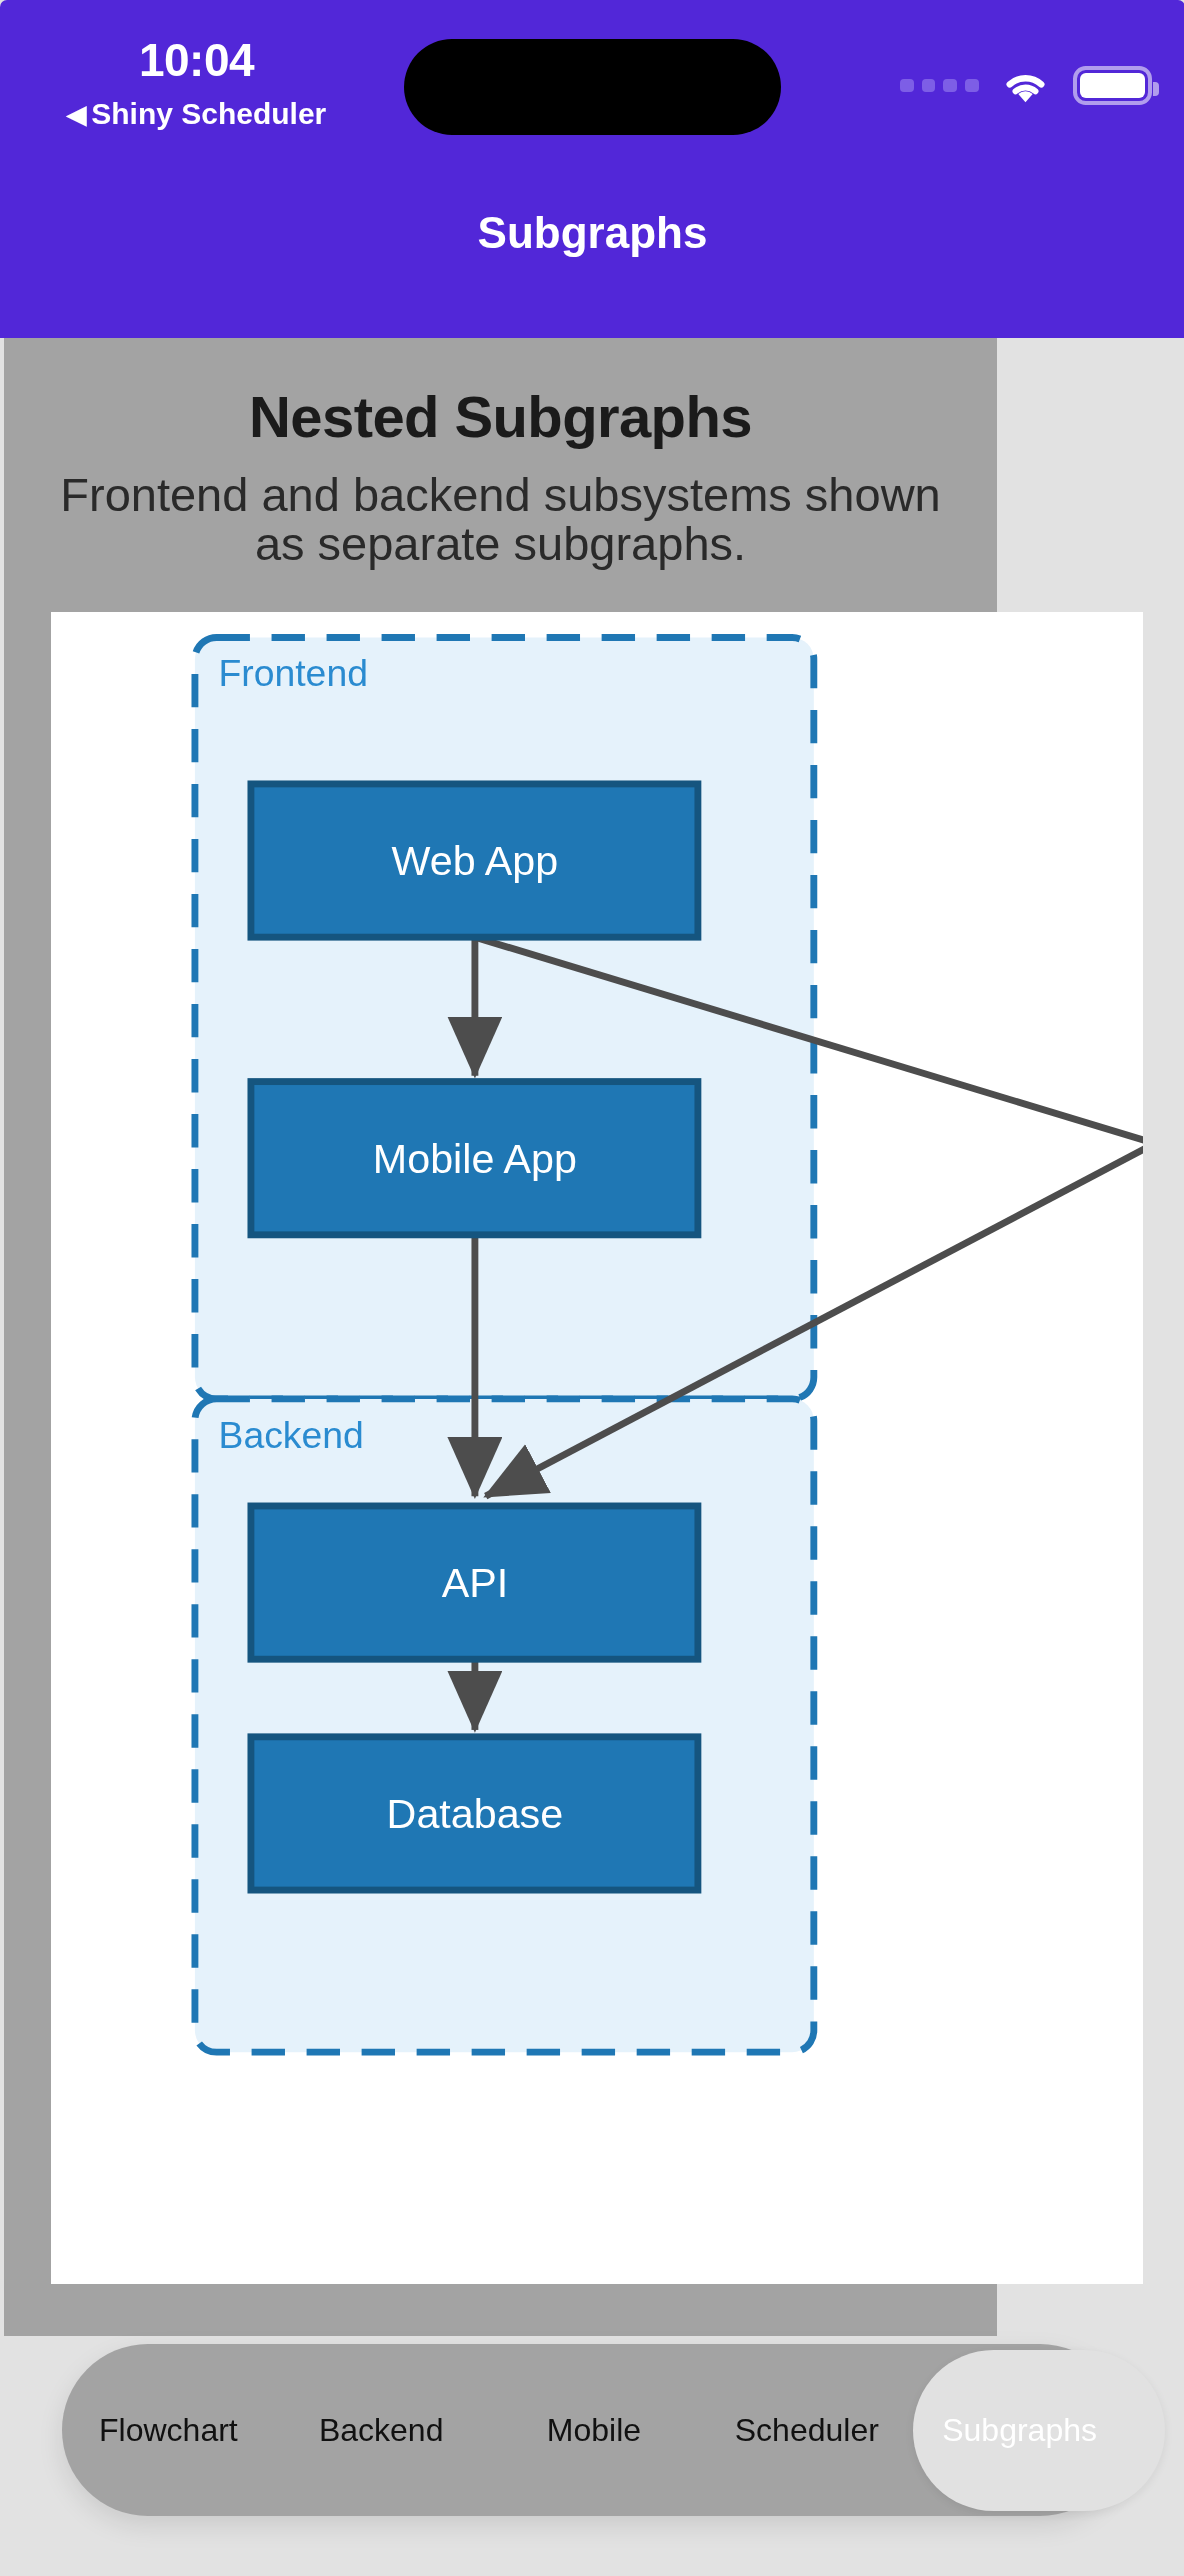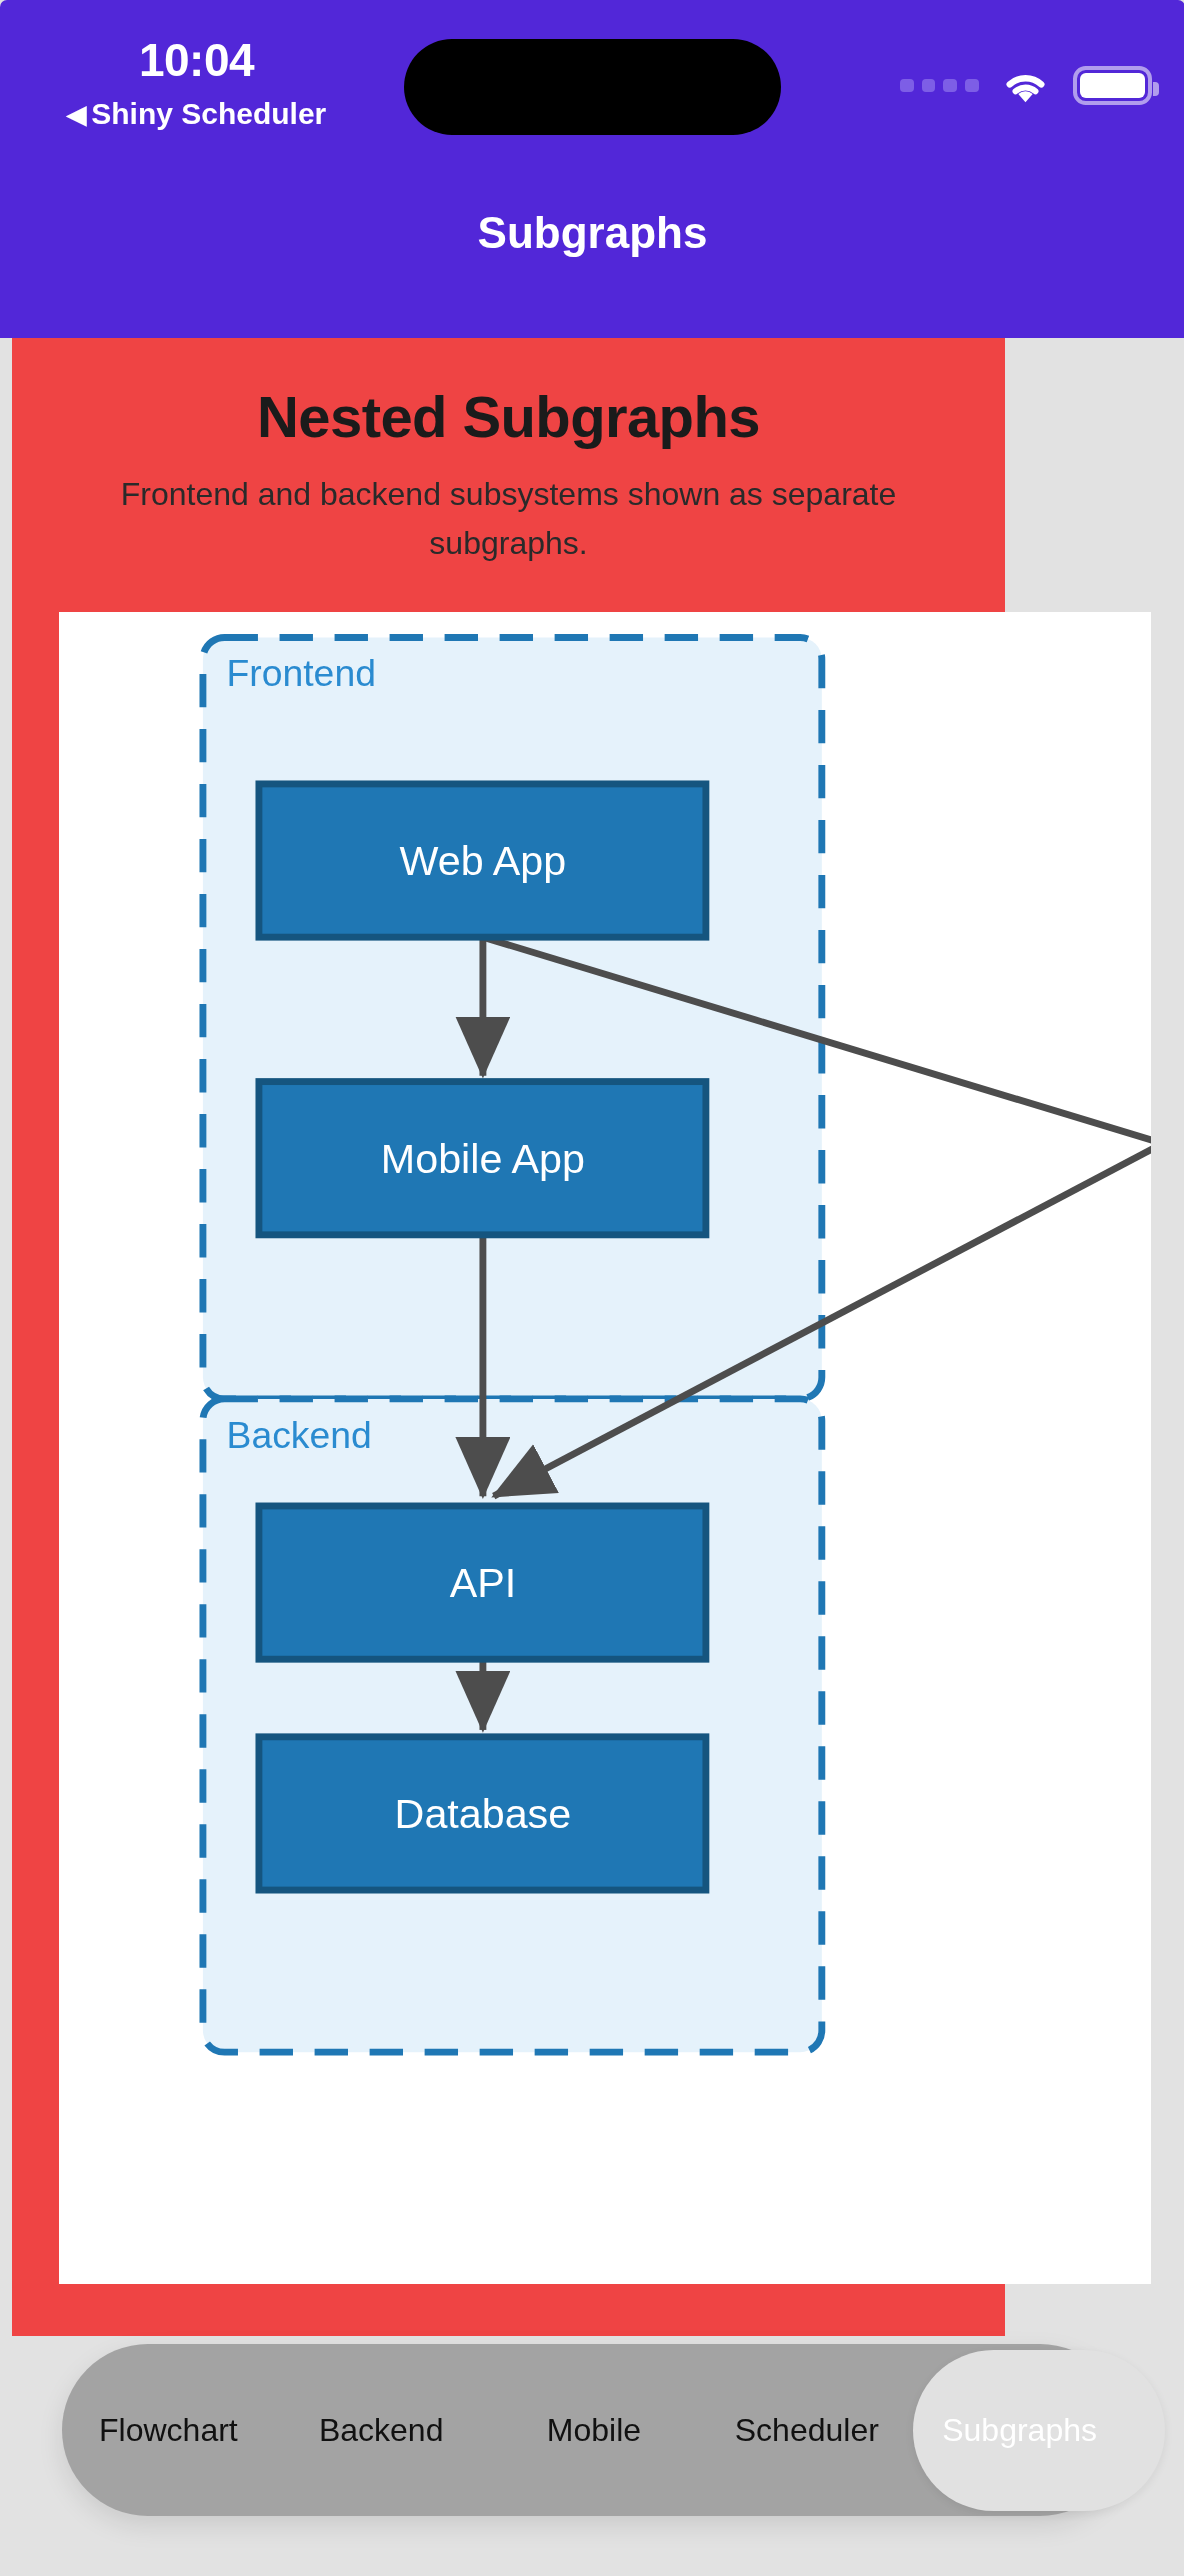--- a/index.html
+++ b/index.html
@@ -109,38 +109,38 @@
     width: 1185px;
     text-align: center;
     color: #ffffff;
     font-size: 44px;
     font-weight: bold;
   }
 
   
   .content {
     position: absolute;
-    left: 12px; top: 338px;
+    left: 4px; top: 338px;
     width: 993px;
     height: 1998px;
-    background: #ef4444;
+    background: #a3a3a3;
   }
   .page-title {
     margin-top: 45px;
     text-align: center;
     font-size: 58px;
     font-weight: bold;
     color: #1b1b1b;
     letter-spacing: -0.6px;
   }
   .page-sub {
     margin: 19.6px auto 0;
     width: 884px;
     text-align: center;
-    font-size: 32px;
+    font-size: 47px;
     line-height: 49px;
     color: #2a2a2a;
   }
 
   
   .card {
     position: absolute;
     left: 47px; top: 274px;
     width: 1092px;
     height: 1672px;

